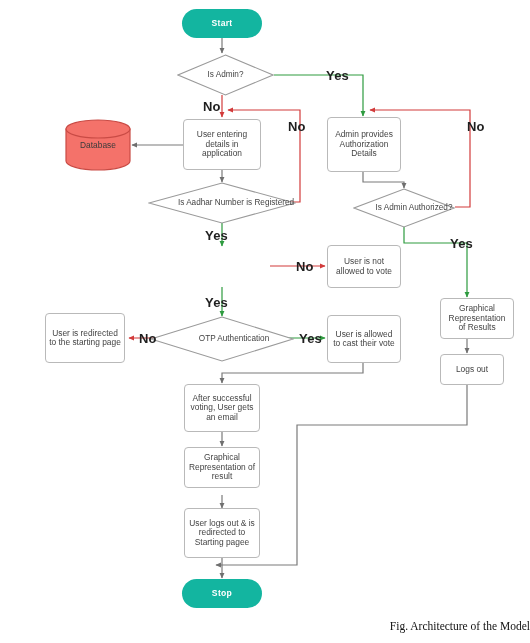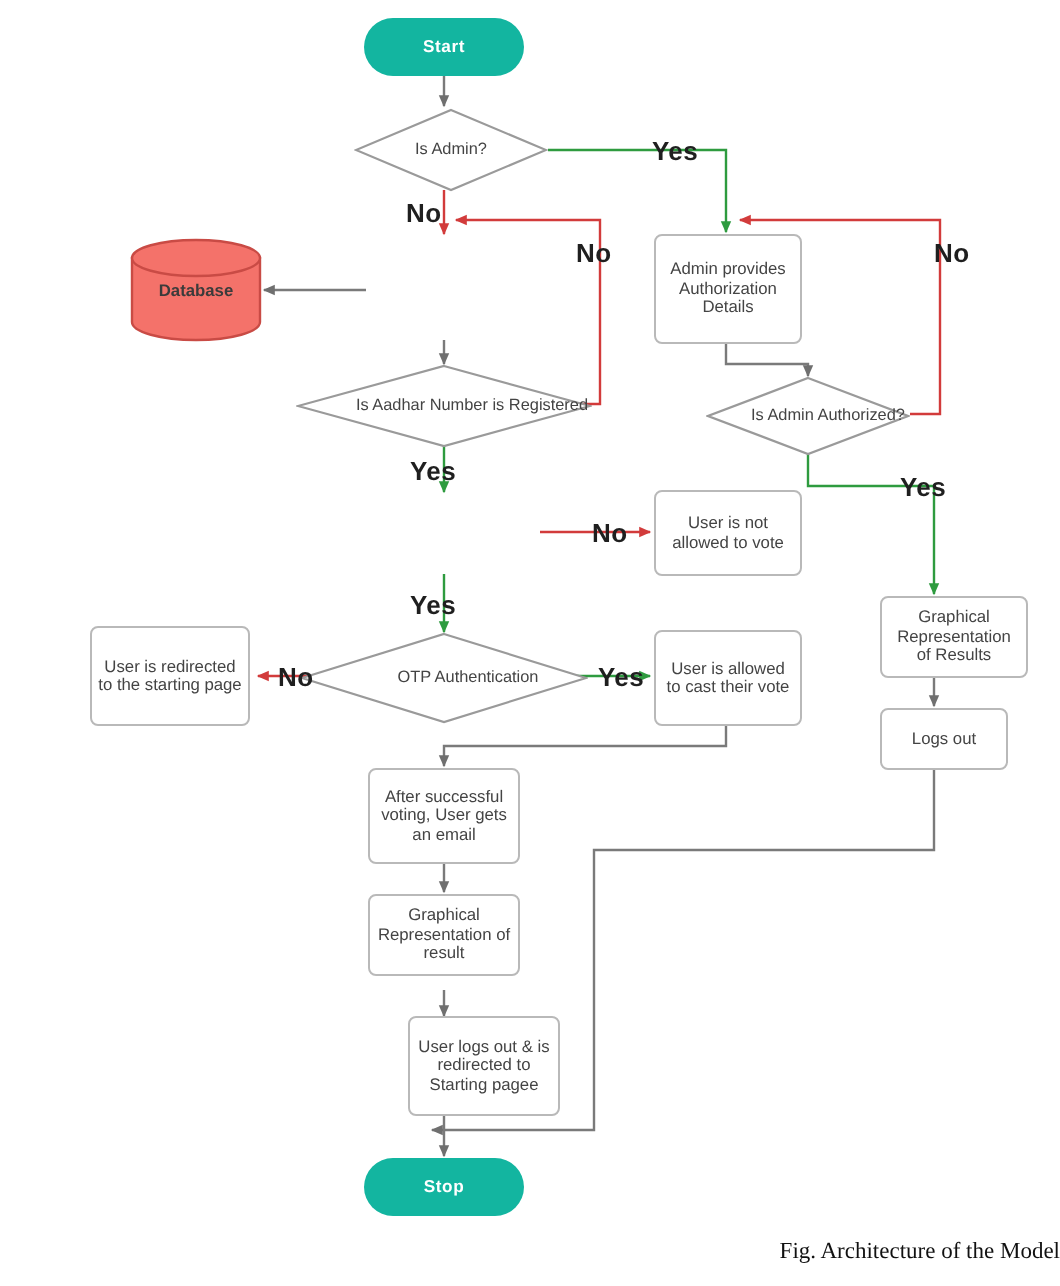--- a/index.html
+++ b/index.html
@@ -11,21 +11,21 @@
         justify-content:center;text-align:center;color:#444;line-height:1.12;}
   .proc{background:#ffffff;border:1px solid #b9b9b9;border-radius:4px;
         font-size:8.4px;padding:2px 3px;}
   .term{background:#13b5a0;border:none;border-radius:999px;color:#ffffff;
         font-size:8.6px;font-weight:bold;letter-spacing:.3px;}
   .dec-wrap{position:absolute;}
   .dec-wrap svg{position:absolute;left:0;top:0;}
   .dec-txt{position:absolute;left:0;top:0;width:100%;height:100%;display:flex;
            align-items:center;justify-content:center;text-align:center;
            font-size:8.2px;color:#444;line-height:1.15;}
-  .db{position:absolute;font-weight:bold;}
+  .db{position:absolute;}
   .db .dbtxt{position:absolute;left:0;top:0;width:100%;height:100%;
              display:flex;align-items:center;justify-content:center;
              font-size:8.4px;color:#3b3b3b;}
   .elbl{position:absolute;font-size:13px;font-weight:bold;color:#1f1f1f;
         letter-spacing:.2px;}
   .caption{position:absolute;left:0;width:530px;text-align:right;
            font-family:"Liberation Serif",serif;font-size:11.5px;color:#111;}
 </style>
 </head>
 <body>
@@ -127,20 +127,23 @@
   </div>
 
 
   <div class="dec-wrap" style="left:150px;top:316px;width:144px;height:46px;">
     <svg width="144" height="46" viewBox="0 0 144 46">
       <path d="M72,1 L143,23 L72,45 L1,23 Z" fill="#ffffff" stroke="#9a9a9a" stroke-width="1.1"></path>
     </svg>
     <div class="dec-txt" style="padding:0 12px;">OTP Authentication</div>
   </div>
 
+  <div class="node proc" style="left:183px;top:119px;width:78px;height:51px;">
+    <span>User entering details in application</span>
+  </div>
 
   <div class="node proc" style="left:327px;top:117px;width:74px;height:55px;">
     <span>Admin provides Authorization Details</span>
   </div>
 
   <div class="node proc" style="left:327px;top:245px;width:74px;height:43px;">
     <span>User is not allowed to vote</span>
   </div>
 
   <div class="node proc" style="left:440px;top:298px;width:74px;height:41px;">
@@ -160,21 +163,21 @@
   </div>
 
   <div class="node proc" style="left:184px;top:384px;width:76px;height:48px;">
     <span>After successful voting, User gets an email</span>
   </div>
 
   <div class="node proc" style="left:184px;top:447px;width:76px;height:41px;">
     <span>Graphical Representation of result</span>
   </div>
 
-  <div class="node proc" style="left:184px;top:508px;width:76px;height:50px;margin-left:20px;">
+  <div class="node proc" style="left:184px;top:508px;width:76px;height:50px;">
     <span>User logs out &amp; is redirected to Starting pagee</span>
   </div>
 
   <div class="elbl" style="left:203px;top:99px;">No</div>
   <div class="elbl" style="left:326px;top:68px;">Yes</div>
   <div class="elbl" style="left:288px;top:119px;">No</div>
   <div class="elbl" style="left:205px;top:228px;">Yes</div>
   <div class="elbl" style="left:467px;top:119px;">No</div>
   <div class="elbl" style="left:450px;top:236px;">Yes</div>
   <div class="elbl" style="left:296px;top:259px;">No</div>

